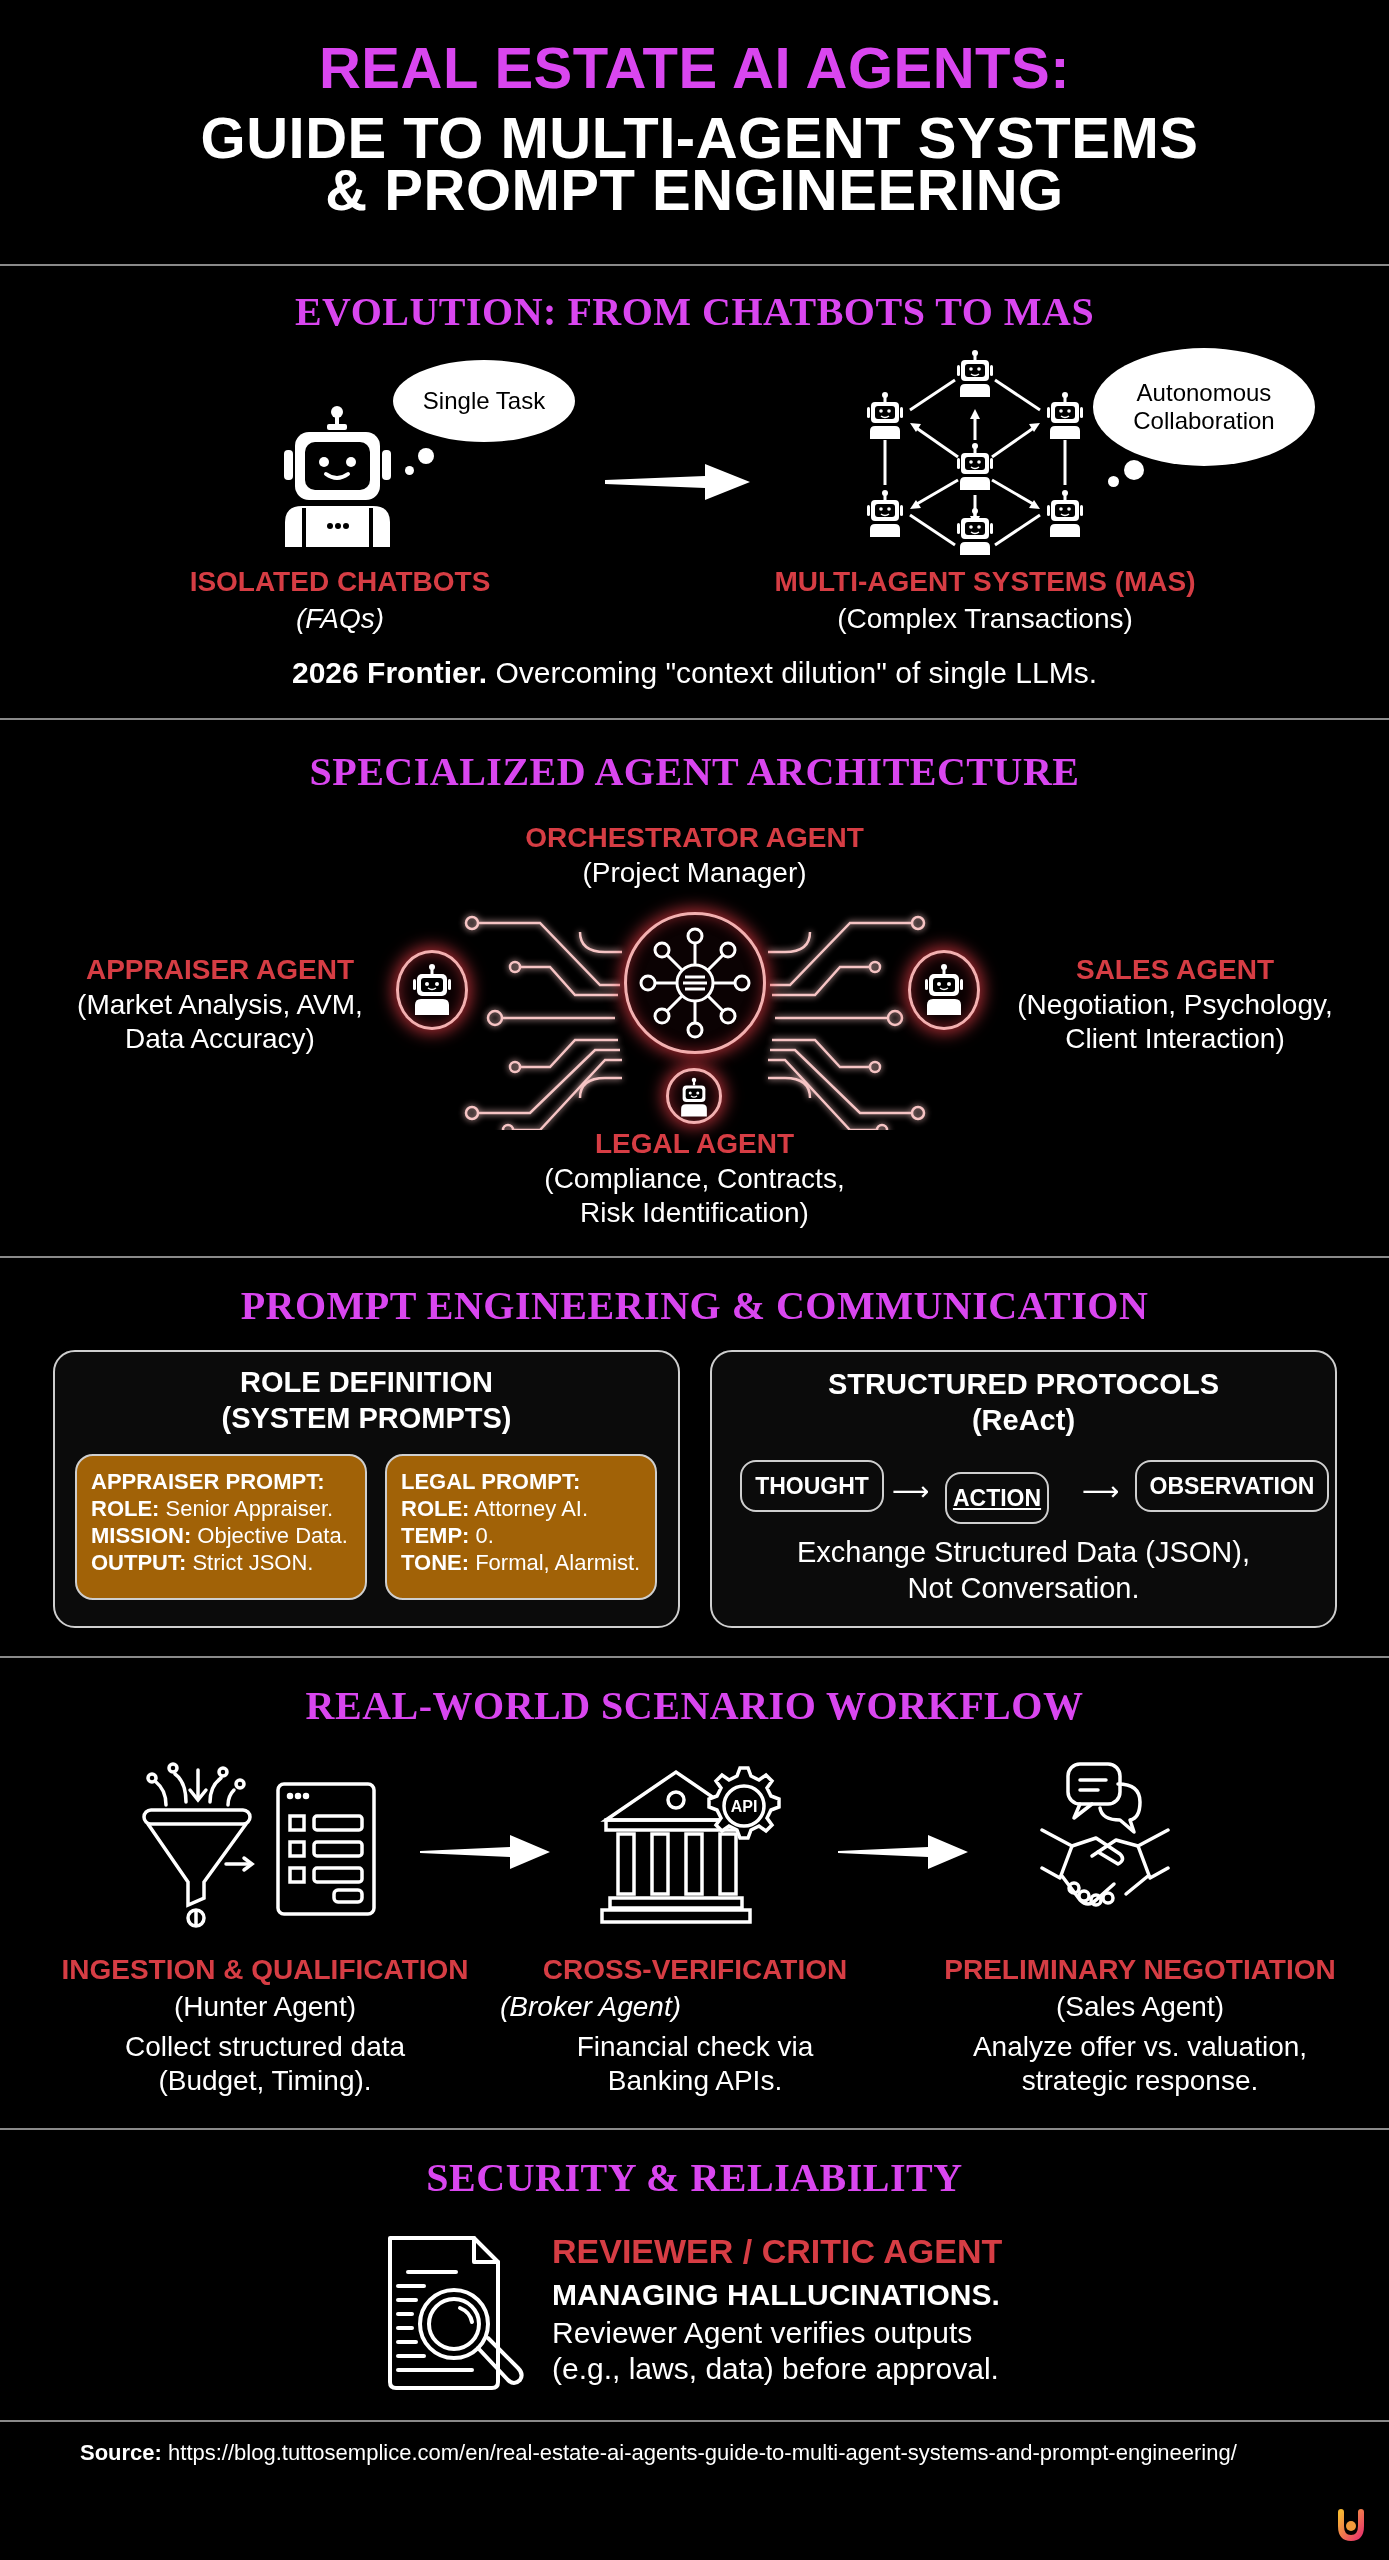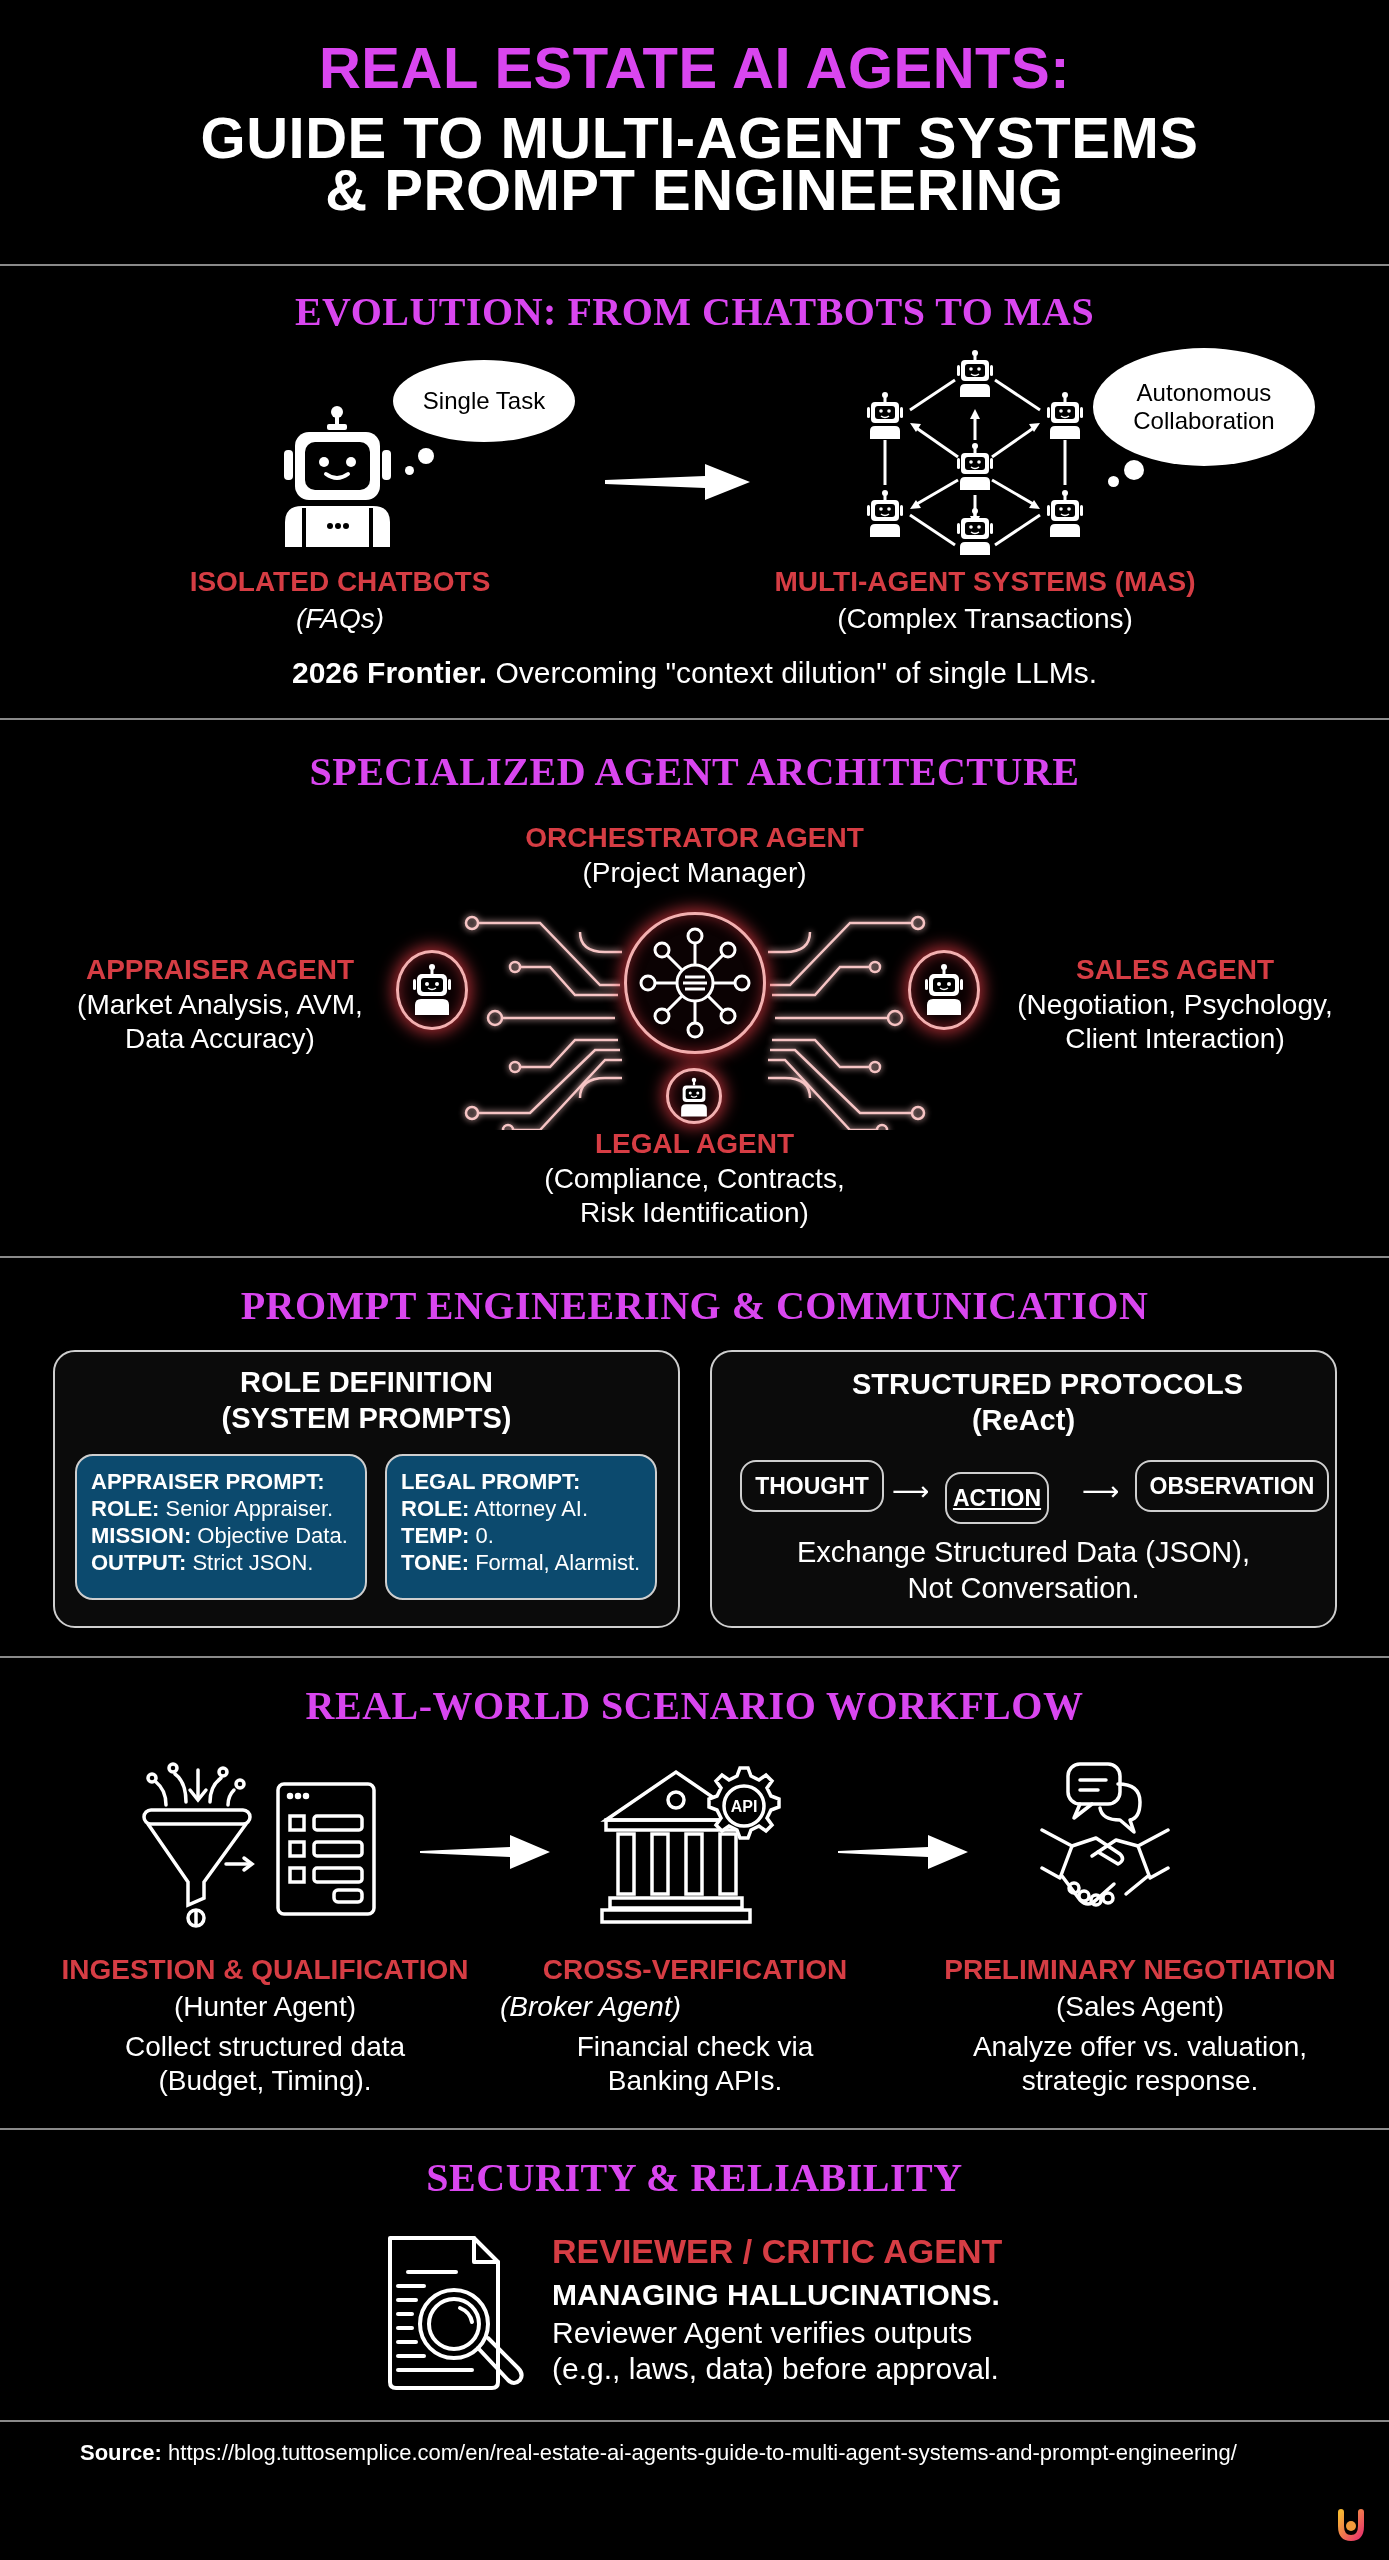--- a/index.html
+++ b/index.html
@@ -23,21 +23,21 @@
     display: flex; align-items: center; justify-content: center; text-align: center;
     font-size: 24px; line-height: 28px;
   }
   .dot { position: absolute; background: #fff; border-radius: 50%; }
   .box {
     position: absolute; border: 2px solid #cfcfcf; border-radius: 22px;
     background: #0b0b0b;
   }
   .innerbox {
     position: absolute; border: 2px solid #cfcfcf; border-radius: 18px;
-    background: #0c4a6e; padding: 12px 14px; font-size: 22px; line-height: 27px;
+    background: #a16207; padding: 12px 14px; font-size: 22px; line-height: 27px;
   }
   .pill {
     position: absolute; border: 2px solid #cfcfcf; border-radius: 16px;
     display: flex; align-items: center; justify-content: center;
     font-weight: bold; font-size: 23px; color: #fff; height: 52px;
   }
   .glow-circle {
     position: absolute; border-radius: 50%; border: 3px solid #f3b0b0;
     box-shadow: 0 0 16px 4px rgba(230,60,70,0.7), inset 0 0 14px rgba(230,60,70,0.5);
     background: #0b0203;
@@ -305,21 +305,21 @@
   </div>
   <div class="innerbox" style="left:330px; top:102px; width:272px; height:146px;">
     <div class="bold">LEGAL PROMPT:</div>
     <div><span class="bold">ROLE:</span><span> Attorney AI.</span></div>
     <div><span class="bold">TEMP:</span><span> 0.</span></div>
     <div><span class="bold">TONE:</span><span> Formal, Alarmist.</span></div>
   </div>
 </div>
 
 <div class="box" style="left:710px; top:1350px; width:627px; height:278px;">
-  <div class="abs bold" style="left:0; width:623px; text-align:center; top:16px; font-size:29px;margin-left:24px;">STRUCTURED PROTOCOLS</div>
+  <div class="abs bold" style="left:0; width:623px; text-align:center; top:16px; font-size:29px;">STRUCTURED PROTOCOLS</div>
   <div class="abs bold" style="left:0; width:623px; text-align:center; top:52px; font-size:29px;">(ReAct)</div>
   <div class="pill" style="left:28px; top:108px; width:144px;">THOUGHT</div>
   <div class="abs" style="left:180px; top:124px; font-size:26px;">⟶</div>
   <div class="pill" style="left:233px; top:120px; width:104px;text-decoration:underline;">ACTION</div>
   <div class="abs" style="left:370px; top:124px; font-size:26px;">⟶</div>
   <div class="pill" style="left:423px; top:108px; width:194px;">OBSERVATION</div>
   <div class="abs" style="left:0; width:623px; text-align:center; top:184px; font-size:29px;">Exchange Structured Data (JSON),</div>
   <div class="abs" style="left:0; width:623px; text-align:center; top:220px; font-size:29px;">Not Conversation.</div>
 </div>
 

